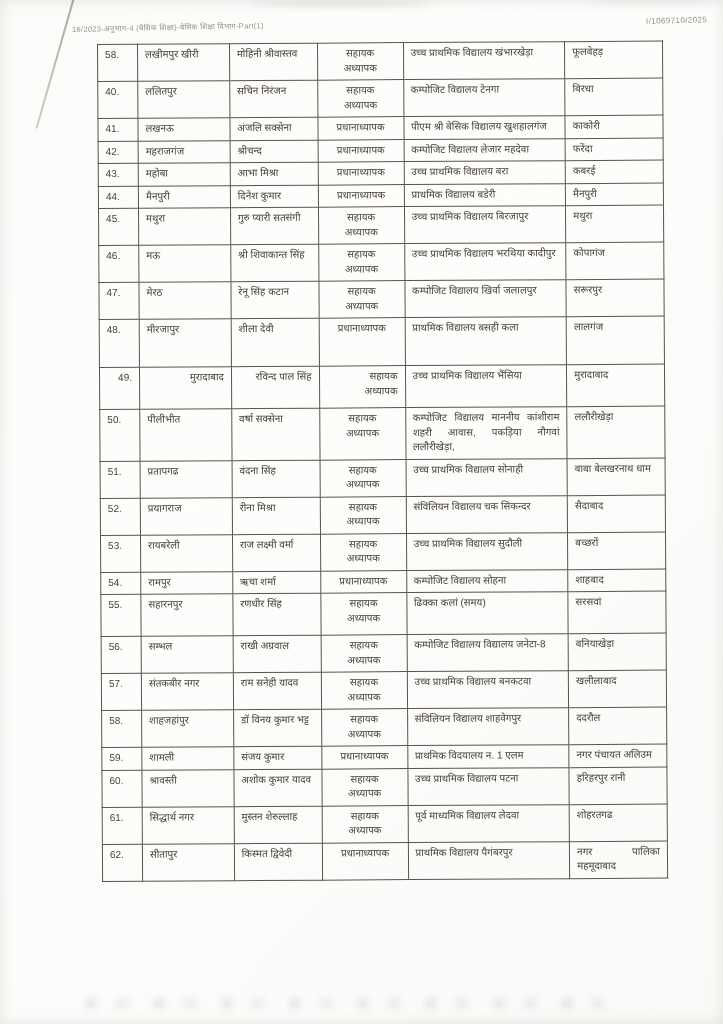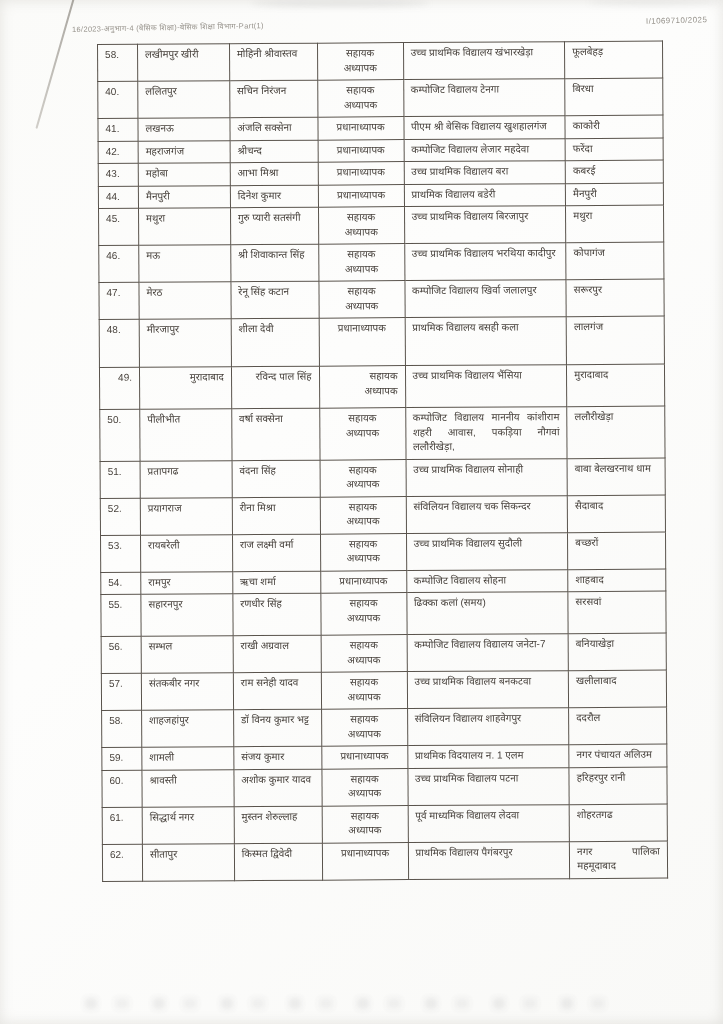--- a/index.html
+++ b/index.html
@@ -258,21 +258,21 @@
     <td class="c-school">ढिक्का कलां (समय)</td>
     <td class="c-place">सरसवां</td>
   </tr>
 
   <tr>
     <td class="c-sno">56.</td>
     <td class="c-district">सम्भल</td>
     <td class="c-name">राखी अग्रवाल</td>
     <td class="c-desig">सहायक
 अध्यापक</td>
-    <td class="c-school">कम्पोजिट विद्यालय विद्यालय जनेटा-7</td>
+    <td class="c-school">कम्पोजिट विद्यालय विद्यालय जनेटा-8</td>
     <td class="c-place">बनियाखेड़ा</td>
   </tr>
 
   <tr>
     <td class="c-sno">57.</td>
     <td class="c-district">संतकबीर नगर</td>
     <td class="c-name">राम सनेही यादव</td>
     <td class="c-desig">सहायक
 अध्यापक</td>
     <td class="c-school">उच्च प्राथमिक विद्यालय बनकटवा</td>

